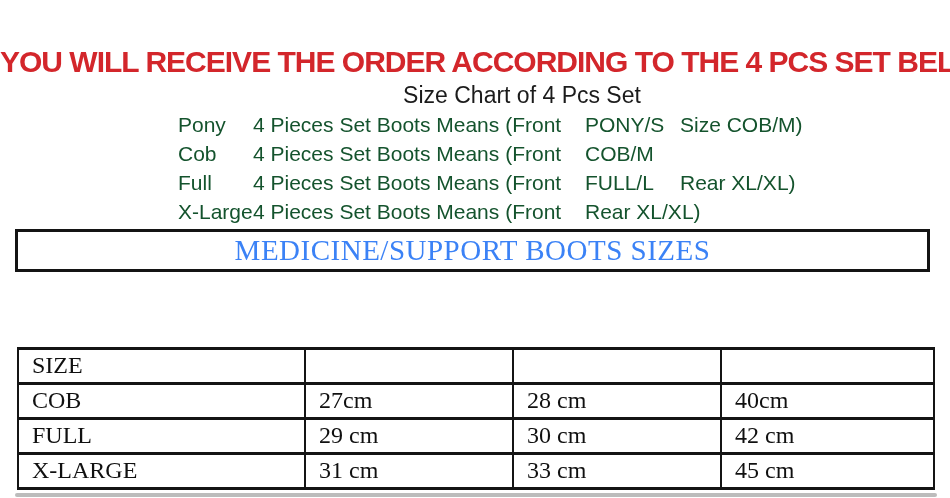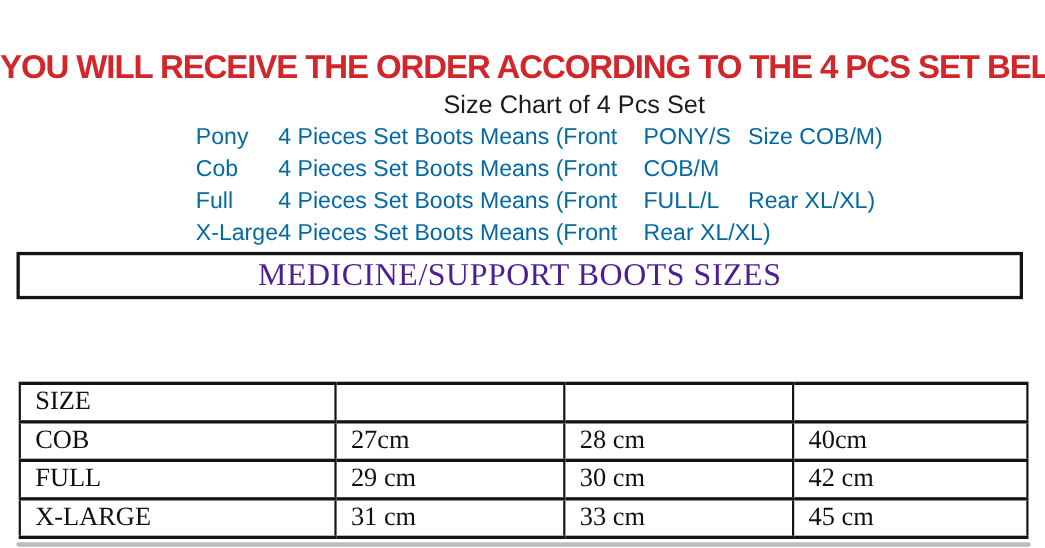--- a/index.html
+++ b/index.html
@@ -55,21 +55,21 @@
     color: #1b1b1b;
   }
 
   
   .set-lines {
     position: absolute;
     top: 110px;
     left: 178px;
     font-size: 21px;
     line-height: 29px;
-    color: #0369a1;
+    color: #14532d;
   }
   .set-line {
     display: grid;
     grid-template-columns: 75px 332px 95px auto;
     white-space: nowrap;
   }
 
   
   .banner-box {
     position: absolute;
@@ -80,21 +80,21 @@
     height: 43px;
     border: 3px solid #141414;
     display: flex;
     align-items: center;
     justify-content: center;
   }
   .banner-title {
     font-family: "Liberation Serif", serif;
     font-size: 29px;
     letter-spacing: 0.5px;
-    color: #4c1d95;
+    color: #3b82f6;
     white-space: nowrap;
   }
 
   
   .size-table {
     position: absolute;
     left: 17px;
     top: 347px;
     width: 916px;
     border-collapse: collapse;

